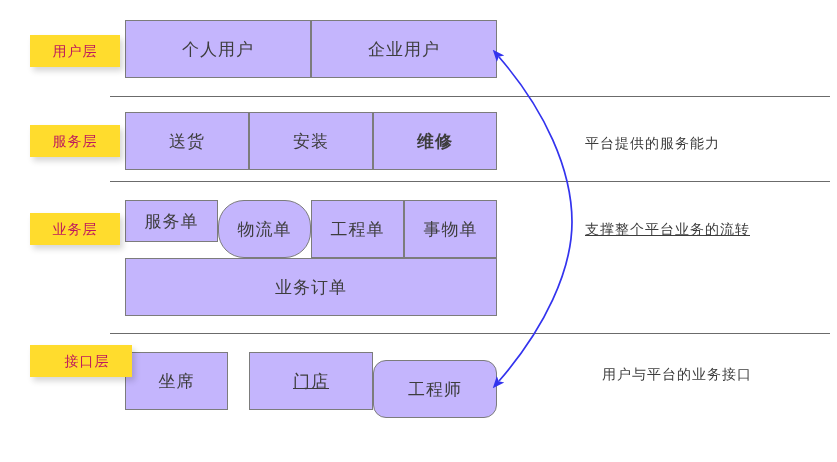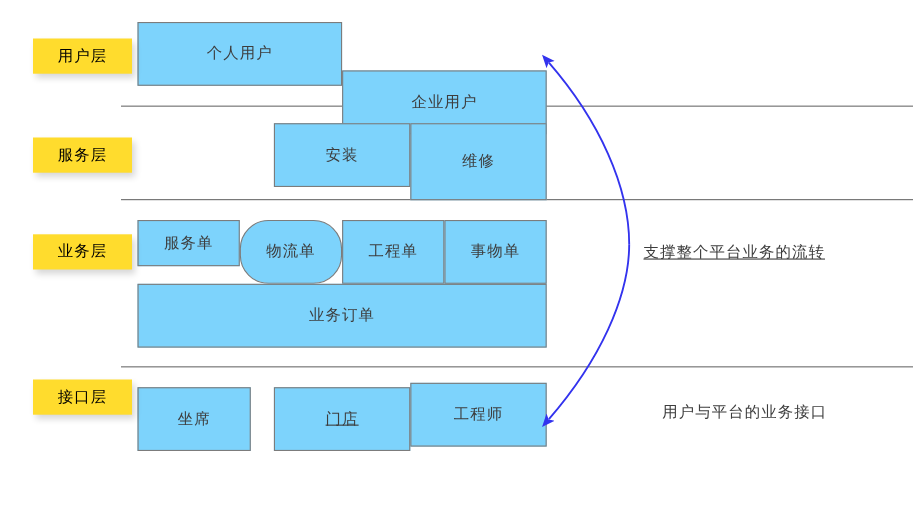--- a/index.html
+++ b/index.html
@@ -17,36 +17,36 @@
     background: #ffffff;
     overflow: hidden;
   }
 
   
   .layer-tag {
     position: absolute;
     width: 90px;
     height: 32px;
     background: #ffdc2d;
-    color: #000000;
+    color: #be185d;
     font-size: 14px;
     line-height: 32px;
     text-align: center;
     letter-spacing: 1px;
     box-shadow: 3px 4px 6px rgba(0,0,0,0.16);
     z-index: 4;
   }
 
   
   .box {
     position: absolute;
     border: 1px solid #7c7c7c;
-    background: #7dd3fc;
+    background: #c4b5fd;
     color: #3d3d3d;
-    font-size: 14px;
+    font-size: 17px;
     display: flex;
     align-items: center;
     justify-content: center;
     letter-spacing: 1px;
     box-sizing: border-box;
     z-index: 3;
   }
 
   
   .divider {
@@ -85,49 +85,51 @@
 <div id="canvas">
 
   <div class="divider" style="top:96px;"></div>
   <div class="divider" style="top:181px;"></div>
   <div class="divider" style="top:333px;"></div>
 
   <div class="layer-tag" style="left:30px; top:35px;">用户层</div>
 
   <div class="box" style="left:125px; top:20px; width:186px; height:58px;">个人用户</div>
 
-  <div class="box" style="left:311px; top:20px; width:186px; height:58px;margin-top:44px;">企业用户</div>
+  <div class="box" style="left:311px; top:20px; width:186px; height:58px;">企业用户</div>
 
   <div class="layer-tag" style="left:30px; top:125px;">服务层</div>
 
+  <div class="box" style="left:125px; top:112px; width:124px; height:58px;">送货</div>
 
   <div class="box" style="left:249px; top:112px; width:124px; height:58px;">安装</div>
 
-  <div class="box" style="left:373px; top:112px; width:124px; height:70px;">维修</div>
+  <div class="box" style="left:373px; top:112px; width:124px; height:58px;font-weight:bold;">维修</div>
 
   <div class="layer-tag" style="left:30px; top:213px;">业务层</div>
 
   <div class="box" style="left:125px; top:200px; width:93px; height:42px;">服务单</div>
 
   <div class="box" style="left:218px; top:200px; width:93px; height:58px;border-radius:26px;">物流单</div>
 
   <div class="box" style="left:311px; top:200px; width:93px; height:58px;">工程单</div>
 
   <div class="box" style="left:125px; top:258px; width:372px; height:58px;">业务订单</div>
 
   <div class="box" style="left:404px; top:200px; width:93px; height:58px;">事物单</div>
 
-  <div class="layer-tag" style="left:30px; top:345px;">接口层</div>
+  <div class="layer-tag" style="left:30px; top:345px;padding-left:12px;">接口层</div>
 
   <div class="box" style="left:125px; top:352px; width:103px; height:58px;">坐席</div>
 
   <div class="box" style="left:249px; top:352px; width:124px; height:58px;text-decoration:underline;">门店</div>
 
-  <div class="box" style="left:373px; top:348px; width:124px; height:58px;">工程师</div>
+  <div class="box" style="left:373px; top:360px; width:124px; height:58px;border-radius:13px;">工程师</div>
 
+  <div class="annotation" style="left:585px; top:135px;">平台提供的服务能力</div>
 
   <div class="annotation" style="left:585px; top:221px;text-decoration:underline;">支撑整个平台业务的流转</div>
 
   <div class="annotation" style="left:575px; top:366px;margin-left:27px;">用户与平台的业务接口</div>
 
   <svg id="arrow-layer" viewBox="0 0 837 462">
     <defs>
       <marker id="head-up" markerWidth="7" markerHeight="7" refX="5.6" refY="3.5" orient="auto" markerUnits="strokeWidth">
         <path d="M0,3.5 L7,0.6 L5.4,3.5 L7,6.4 Z" fill="#3333ee"></path>
       </marker>

